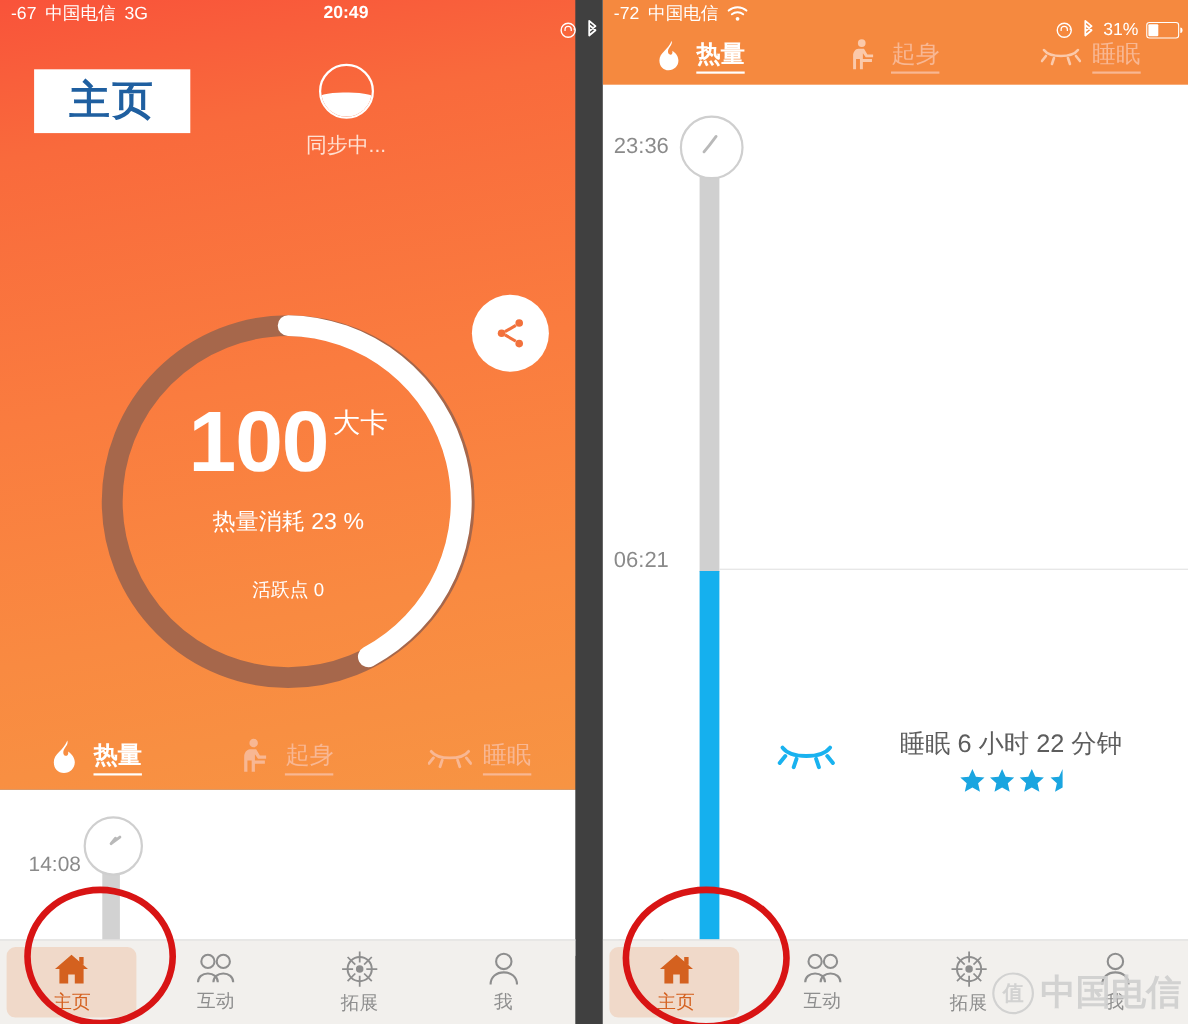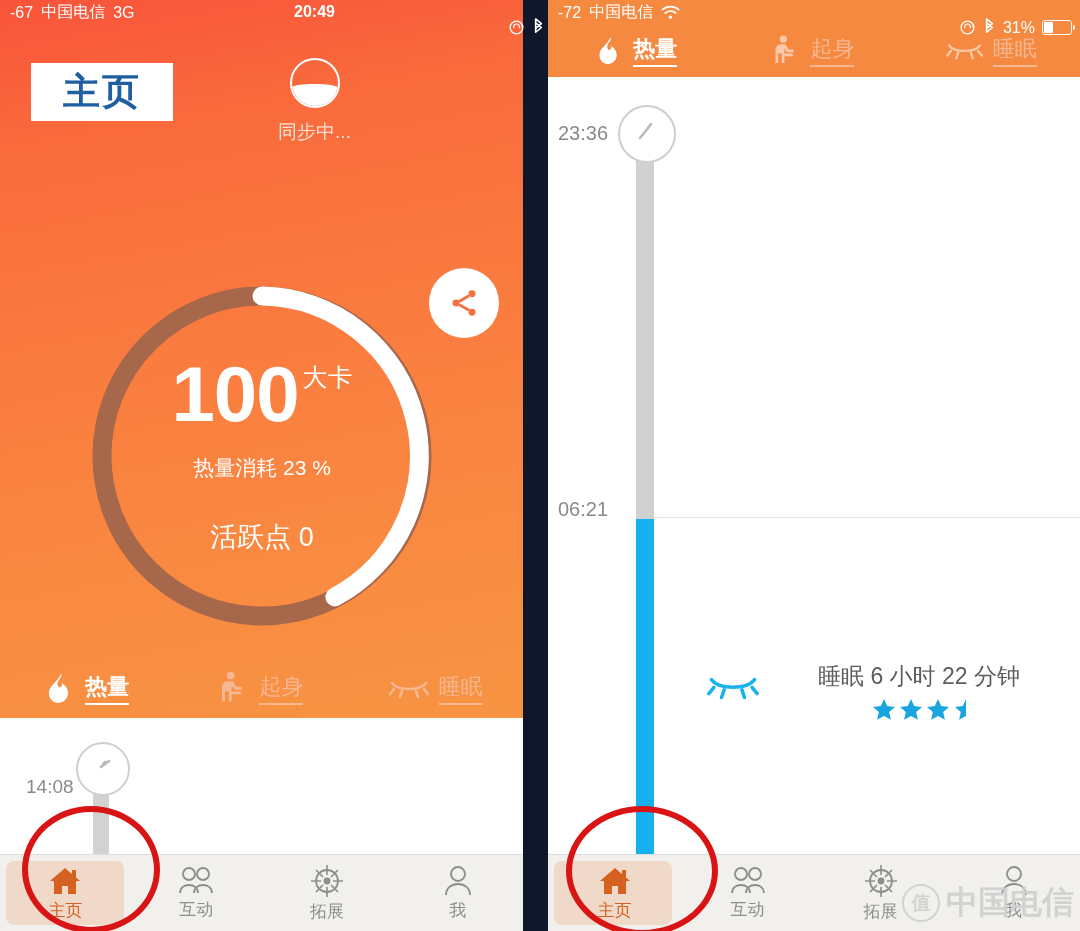--- a/index.html
+++ b/index.html
@@ -1,20 +1,20 @@
 <!DOCTYPE html>
 <html><head>
 <meta charset="utf-8">
 <style>
   html,body{margin:0;padding:0;background:#ffffff;}
   body{width:1080px;height:931px;font-family:"Liberation Sans","DejaVu Sans",sans-serif;overflow:hidden;}
   .stage{position:relative;width:1080px;height:931px;background:#fff;}
 
   
-  .left-phone{position:absolute;left:0;top:0;width:629px;height:931px;background:#0f172a;overflow:hidden;text-decoration:underline;}
+  .left-phone{position:absolute;left:0;top:0;width:629px;height:931px;background:#404040;overflow:hidden;text-decoration:underline;}
   .left-hero{position:absolute;left:0;top:0;width:523px;height:718px;
     background:linear-gradient(170deg,#f9533a 0%,#f96a3c 18%,#fa7c3f 48%,#f98a41 75%,#f79443 100%);}
 
   .statusbar{position:absolute;left:0;top:0;width:100%;height:30px;color:#fff;font-size:17px;
     display:flex;align-items:center;}
   .sb-left{position:absolute;left:10px;top:2px;display:flex;align-items:center;gap:8px;white-space:nowrap;}
   .sb-center{position:absolute;left:0;right:0;top:3px;text-align:center;font-weight:bold;font-size:16px;}
   .sb-right{position:absolute;right:8px;top:18px;display:flex;align-items:center;gap:7px;}
   .sb-txt{font-size:16px;}
   .batt{width:28px;height:13px;border:1.6px solid #fff;border-radius:3px;position:relative;display:inline-block;}
@@ -32,21 +32,21 @@
   .ring-box{position:absolute;left:84px;top:278px;width:356px;height:356px;}
   .share-btn{position:absolute;left:429px;top:268px;width:70px;height:70px;border-radius:50%;background:#fff;
     display:flex;align-items:center;justify-content:center;}
 
   .ring-center{position:absolute;left:0;top:0;width:356px;height:356px;display:flex;flex-direction:column;
     align-items:center;justify-content:center;color:#fff;}
   .kcal-line{display:flex;align-items:flex-start;}
   .kcal-num{font-size:78px;font-weight:bold;line-height:.95;letter-spacing:-1px;}
   .kcal-unit{font-size:25px;margin-left:4px;margin-top:4px;}
   .burn-txt{margin-top:22px;font-size:21px;color:#fff;}
-  .pts-txt{margin-top:37px;font-size:27px;color:#fff;}
+  .pts-txt{margin-top:37px;font-size:17px;color:#fff;}
 
   .modebar{position:absolute;left:0;top:658px;width:523px;height:60px;display:flex;align-items:center;}
   .mode{flex:1;display:flex;align-items:center;justify-content:center;gap:10px;}
   .mode .mlbl{font-size:22px;border-bottom:2px solid currentColor;padding-bottom:1px;}
   .mode.on{color:#ffffff;font-weight:bold;}
   .mode.off{color:#f8b793;}
 
   .timeline-area{position:absolute;left:0;top:718px;width:523px;height:151px;background:#fff;}
   .tl-time{position:absolute;left:12px;top:776px;font-size:19px;color:#8a8a8a;margin-left:14px;}
   .tl-bar{position:absolute;left:93px;top:786px;width:16px;height:83px;background:#d2d2d2;}

